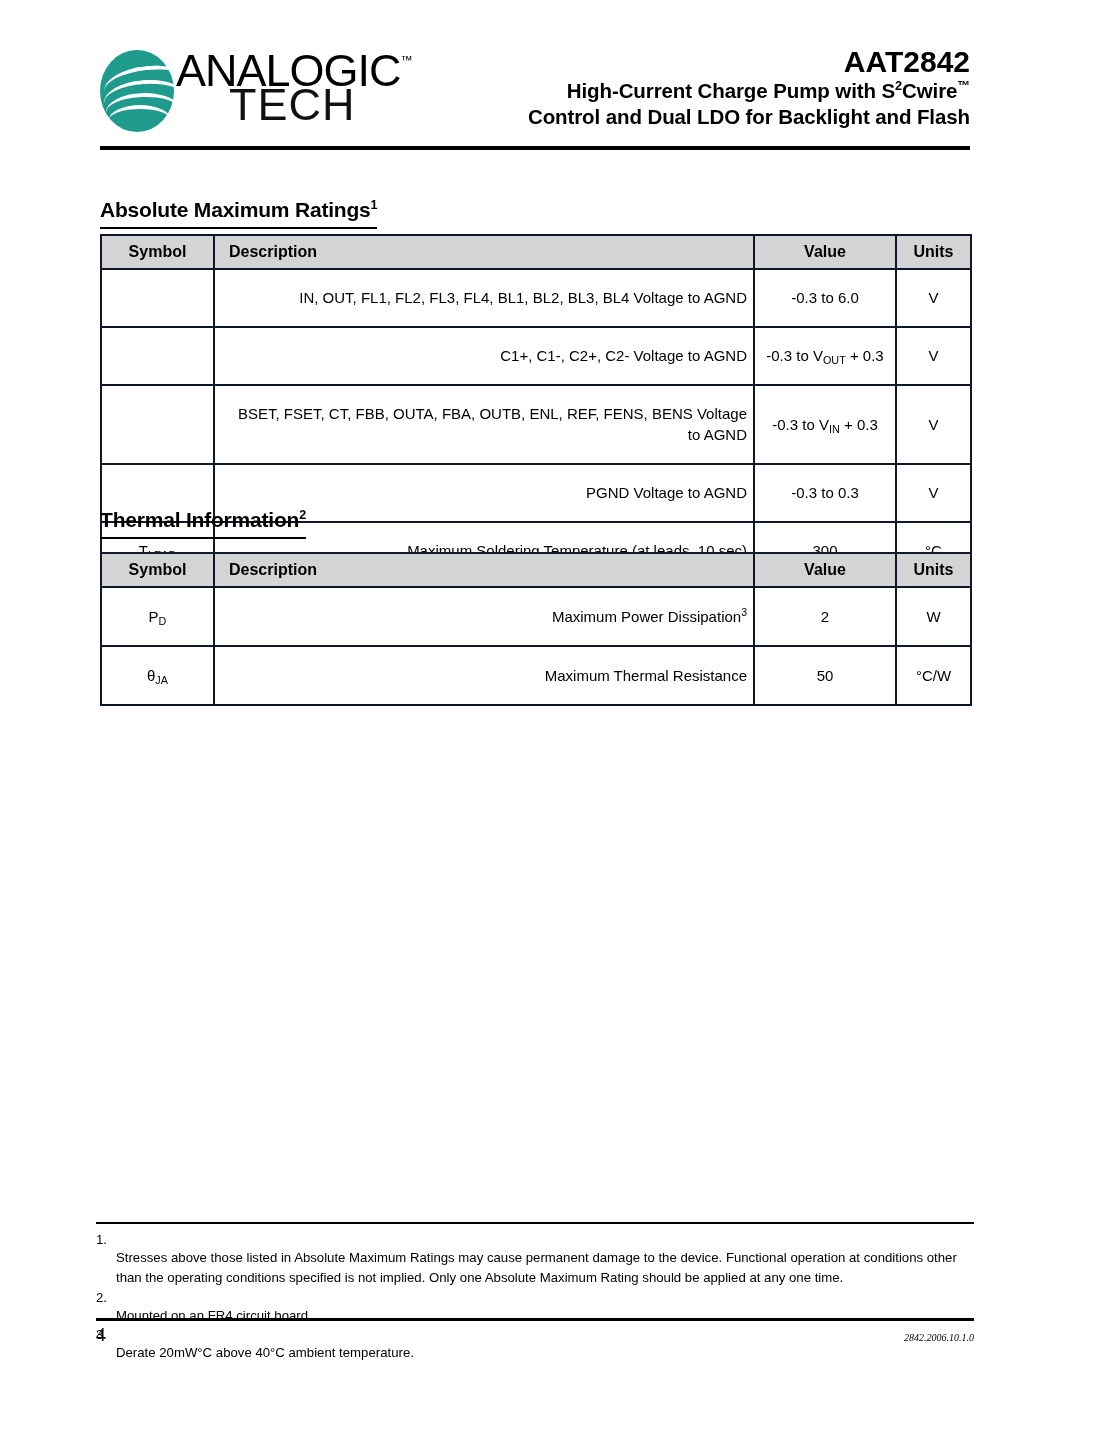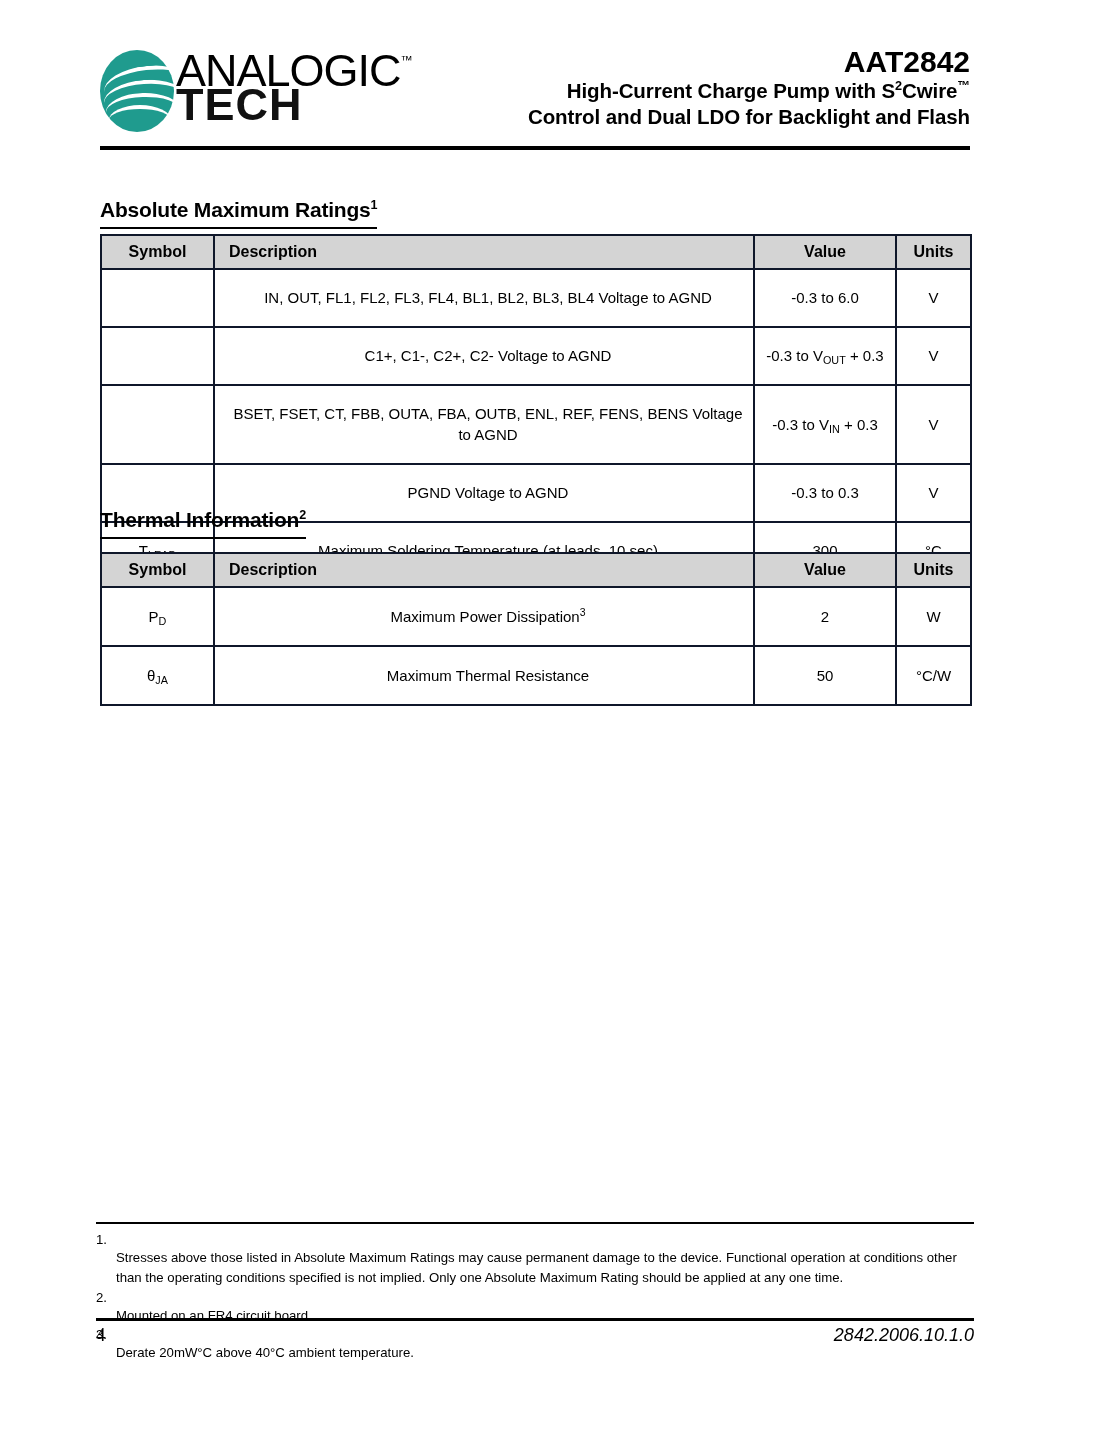--- a/index.html
+++ b/index.html
@@ -82,24 +82,24 @@
     vertical-align: super;
     position: relative;
     top: -16px;
     left: 0px;
     letter-spacing: 0;
   }
   .logo-tech {
     font-family: "Liberation Sans", sans-serif;
     font-size: 45px;
     letter-spacing: 1px;
-    font-weight: 700;
+    font-weight: 400;
     color: #111111;
     display: block;
-    text-align: left;
+    text-align: center;
     margin-top: -4px;
     padding-right: 4px;
   }
 
   .titles {
     flex: 1 1 auto;
     text-align: right;
     padding-top: 4px;
     min-width: 0;
   }
@@ -163,21 +163,21 @@
     font-size: 16px;
     padding-top: 7px;
     padding-bottom: 7px;
   }
   table.spec thead th.h-symbol { text-align: center; }
   table.spec thead th.h-desc { text-align: left; padding-left: 14px; }
   table.spec thead th.h-value { text-align: center; }
   table.spec thead th.h-units { text-align: center; }
 
   table.spec td.c-symbol { text-align: center; }
-  table.spec td.c-desc { text-align: center; padding-left: 14px; line-height: 1.45; }
+  table.spec td.c-desc { text-align: right; padding-left: 14px; line-height: 1.45; }
   table.spec td.c-value { text-align: center; }
   table.spec td.c-units { text-align: center; }
 
   table.spec sub { font-size: 0.72em; vertical-align: baseline; position: relative; top: 3px; }
   table.spec sup { font-size: 0.7em; vertical-align: super; }
 
   #table-amr { top: 234px; }
   #table-thermal { top: 552px; }
 
   col.col-symbol { width: 113px; }
@@ -232,23 +232,23 @@
     width: 878px;
     display: flex;
     align-items: baseline;
     justify-content: space-between;
   }
   .page-num {
     font-size: 19px;
     font-family: "Liberation Serif", serif;
   }
   .doc-rev {
-    font-size: 18px;
+    font-size: 10px;
     font-style: italic;
-    font-family: Liberation Sans, sans-serif;
+    font-family: Liberation Serif, serif;
   }
 </style>
 </head>
 <body>
 
 <div class="page">
 
   <div class="header">
 
     <div class="logo-block">

